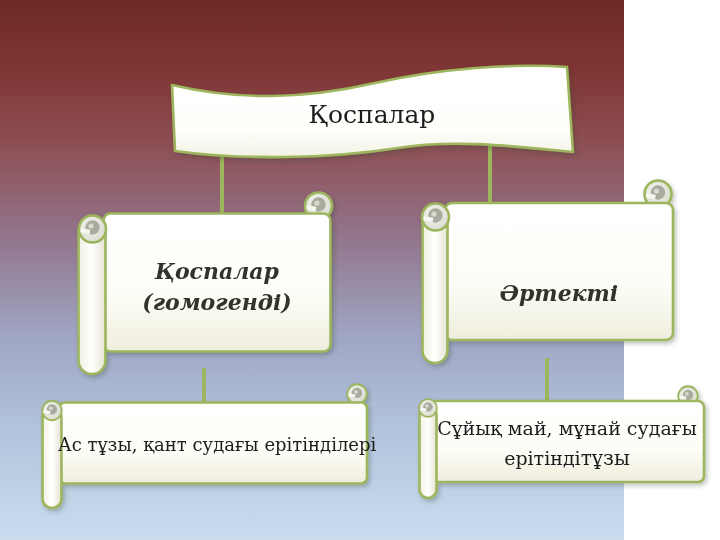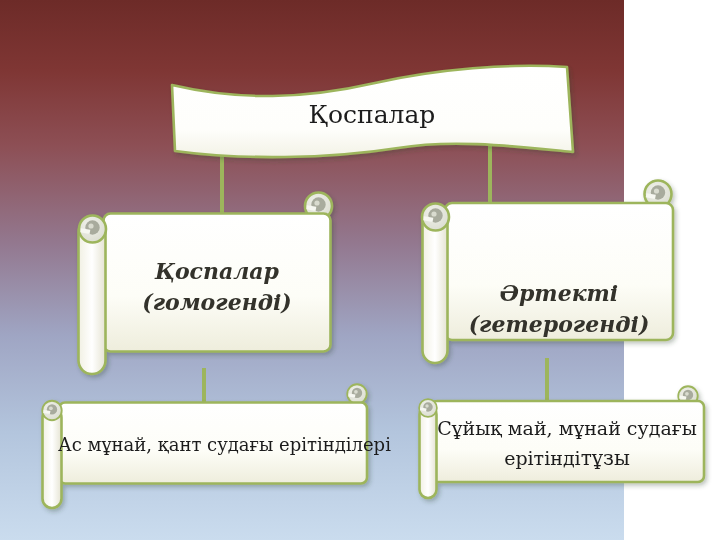--- a/index.html
+++ b/index.html
@@ -111,23 +111,22 @@
 
   <div class="txt title">Қоспалар</div>
 
   <div class="txt mid mid-left">
     <div>Қоспалар</div>
     <div>(гомогенді)</div>
   </div>
 
   <div class="txt mid mid-right">
     <div>Әртекті</div>
-    <div>(гетерогенді)</div>
   </div>
 
-  <div class="txt ex ex-left">Ас мұнай, қант судағы ерітінділері</div>
+  <div class="txt ex ex-left">Ас тұзы, қант судағы ерітінділері</div>
 
   <div class="txt ex-right txt">
     <div>Сұйық май, мұнай судағы</div>
     <div><span class="sm">ерітінді</span><span class="lg">тұзы</span></div>
   </div>
 
 </div>
 
 </body></html>

